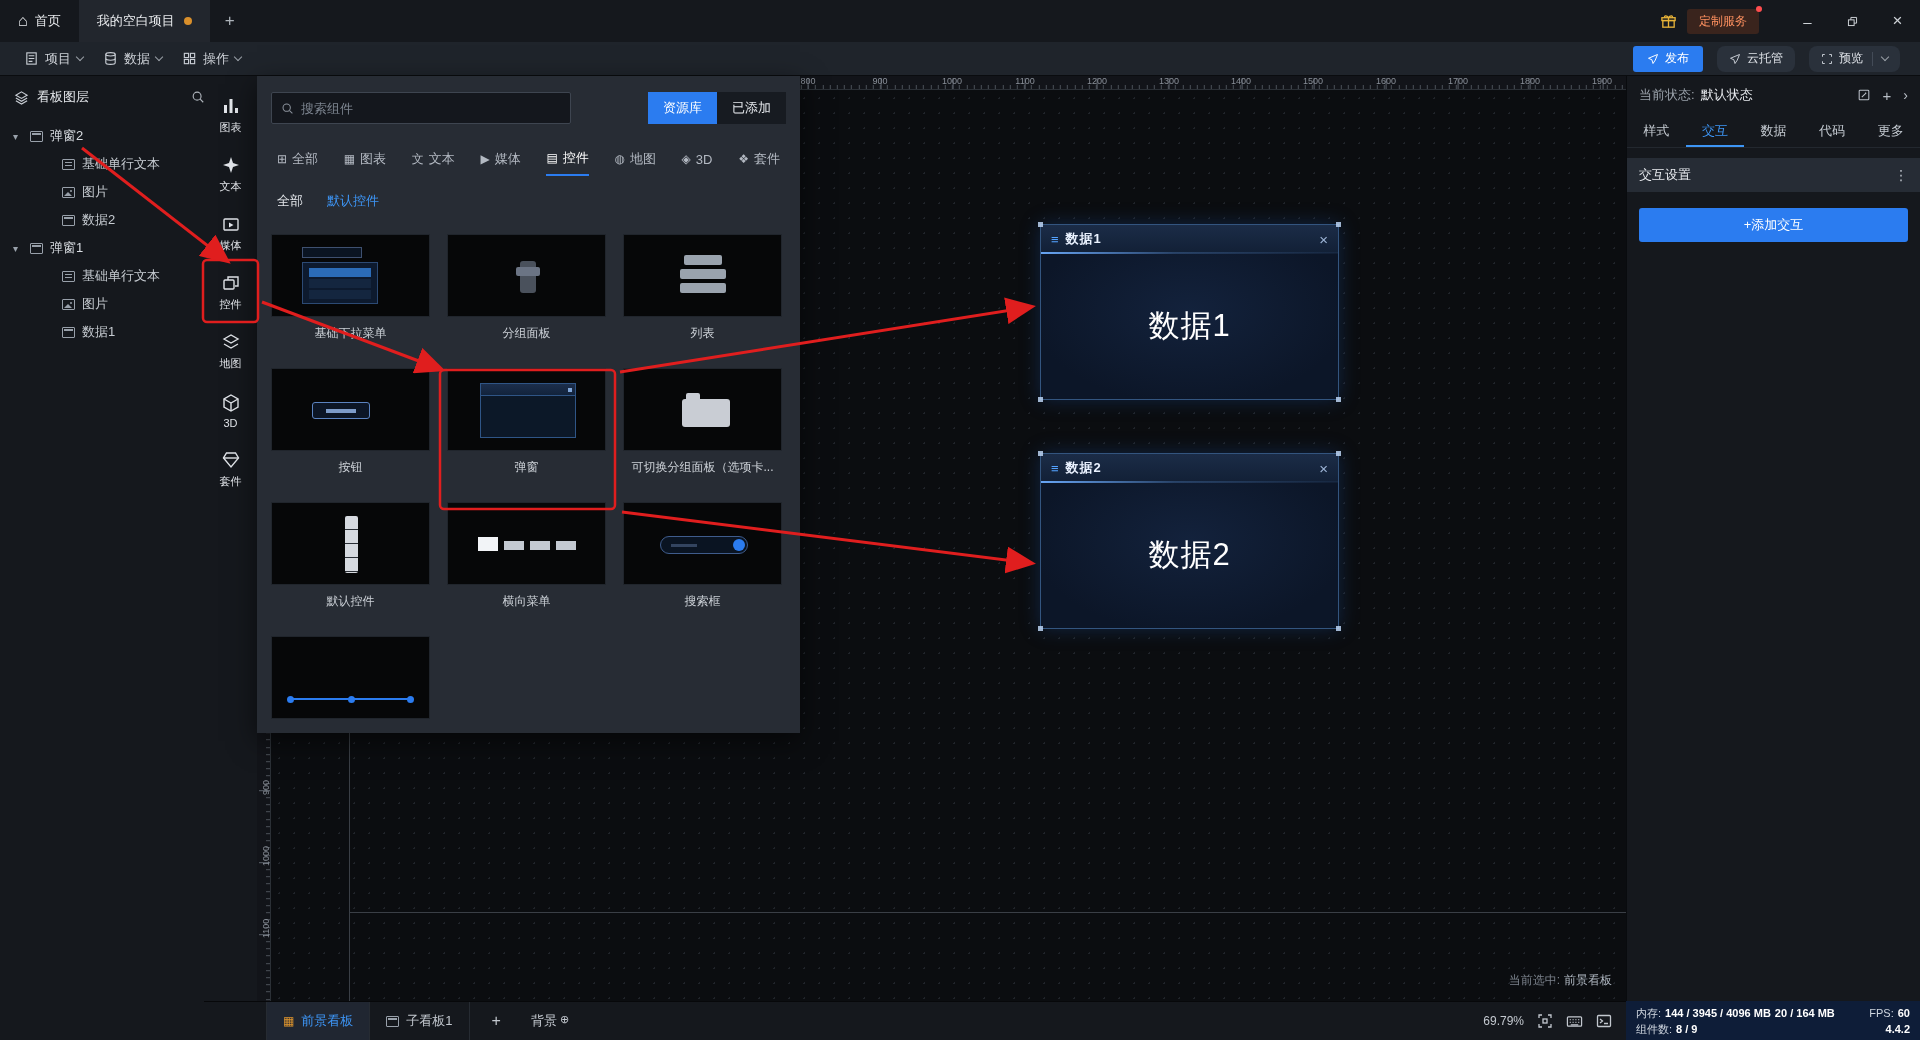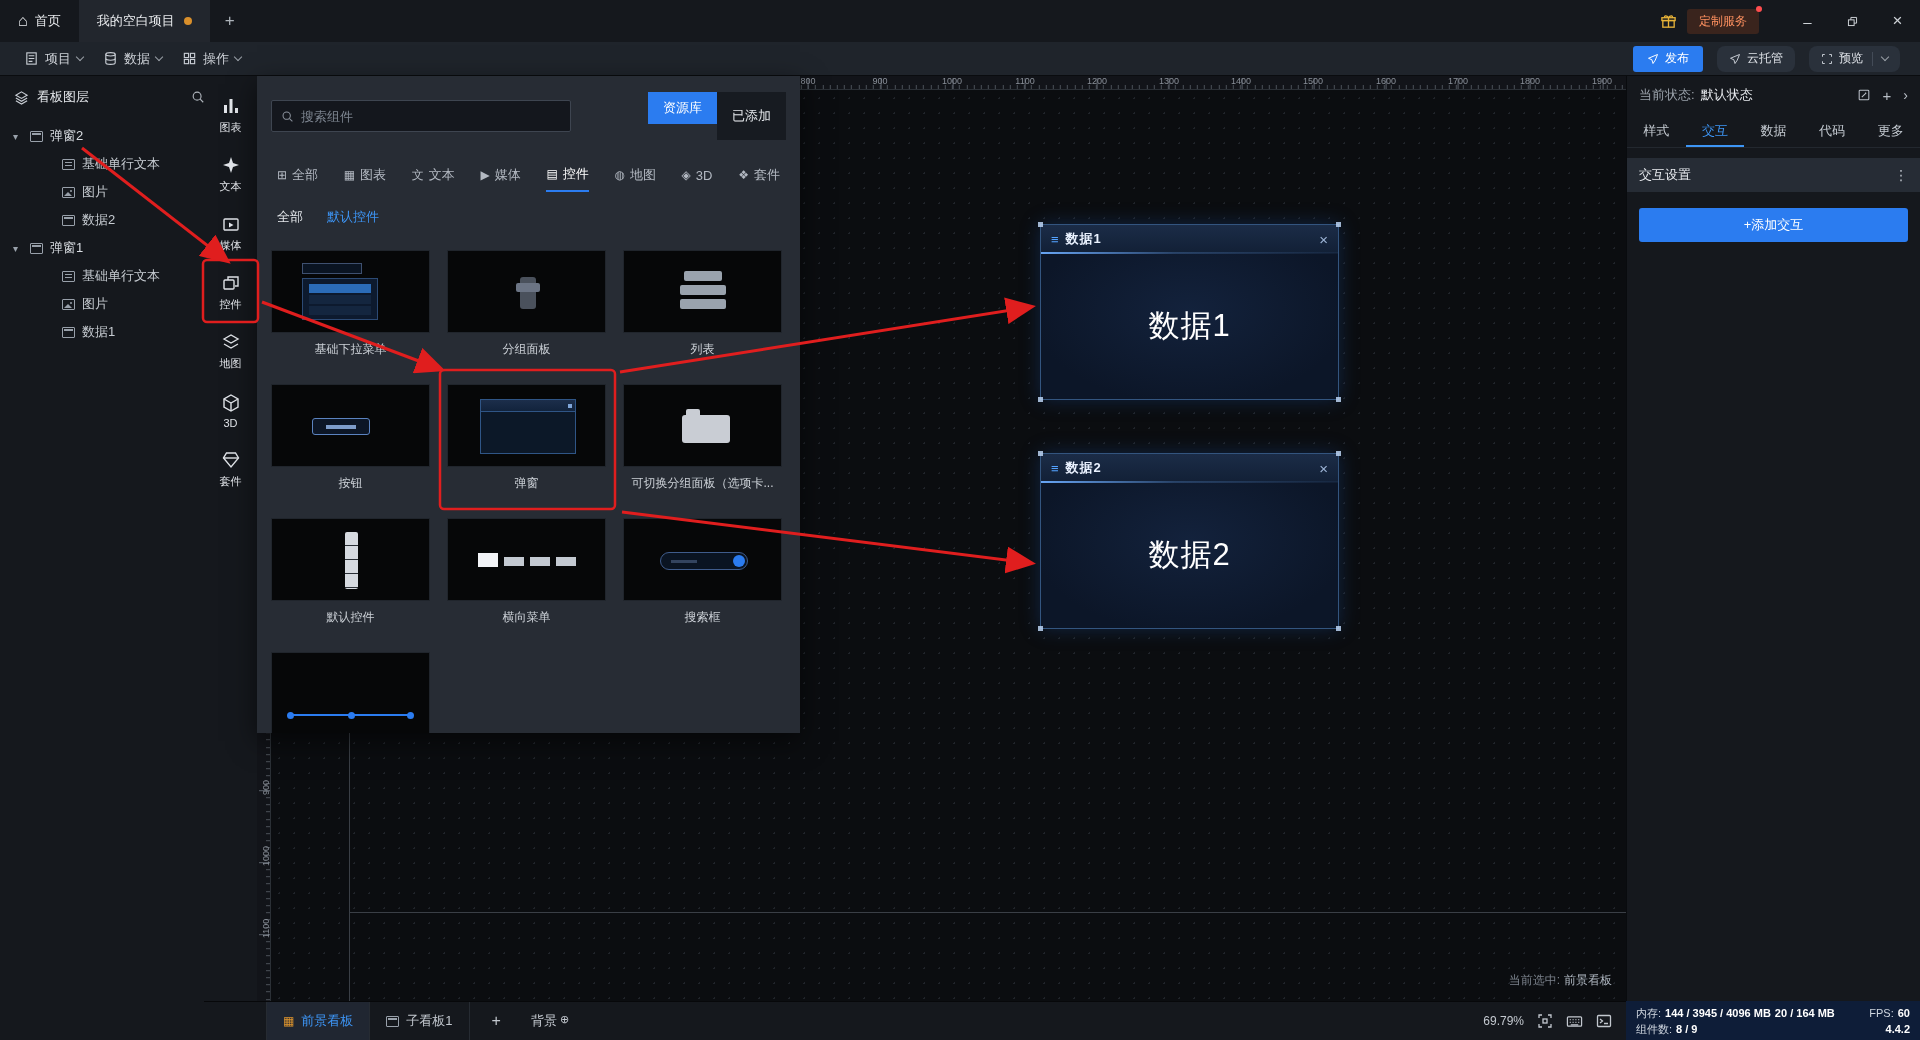--- a/index.html
+++ b/index.html
@@ -94,21 +94,21 @@
   .cpanel { position:absolute; left:257px; top:76px; width:543px; height:657px; background:#272c34;
             z-index:30; box-shadow:0 8px 26px rgba(0,0,0,.55); padding:16px 14px 0 14px; overflow:hidden; }
   .srow { display:flex; align-items:center; }
   .search { width:300px; height:32px; background:#14171d; border:1px solid #3e4550; border-radius:2px;
             display:flex; align-items:center; padding:0 9px; gap:7px; }
   .search input { flex:1; background:transparent; border:none; outline:none; color:#cfd4da; font-size:13px;
             font-family:"Liberation Sans",sans-serif; }
   .search input::placeholder { color:#7d8590; }
   .seg { margin-left:auto; display:flex; }
   .seg .on  { height:32px; padding:0 15px; background:#2b7cf0; color:#fff; display:flex; align-items:center; font-size:13px; }
-  .seg .off { height:48px; padding:0 15px; background:#171b21; color:#e3e6ea; display:flex; align-items:center; font-size:13px; }
+  .seg .off { height:32px; padding:0 15px; background:#171b21; color:#e3e6ea; display:flex; align-items:center; font-size:13px; }
   .ptabs { margin-top:18px; height:34px; display:flex; justify-content:space-between; padding:0 6px; }
   .ptab { display:flex; align-items:center; gap:5px; color:#b3b9c2; font-size:13px; height:100%; }
   .ptab .pi { font-size:12px; }
   .ptab.active { color:#fff; border-bottom:2px solid #2b7cf0; }
   .pfilters { margin-top:16px; display:flex; gap:24px; padding:0 6px; }
   .pfilters .f0 { color:#e3e6ea; }
   .pfilters .f1 { color:#3d95f5; }
   .cards { margin-top:24px; display:grid; grid-template-columns:repeat(3,159px); column-gap:17px; row-gap:25px; }
   .card { width:159px; }
   .thumb { position:relative; width:159px; height:83px; background:#060708; border:1px solid #20252c; overflow:hidden; }

